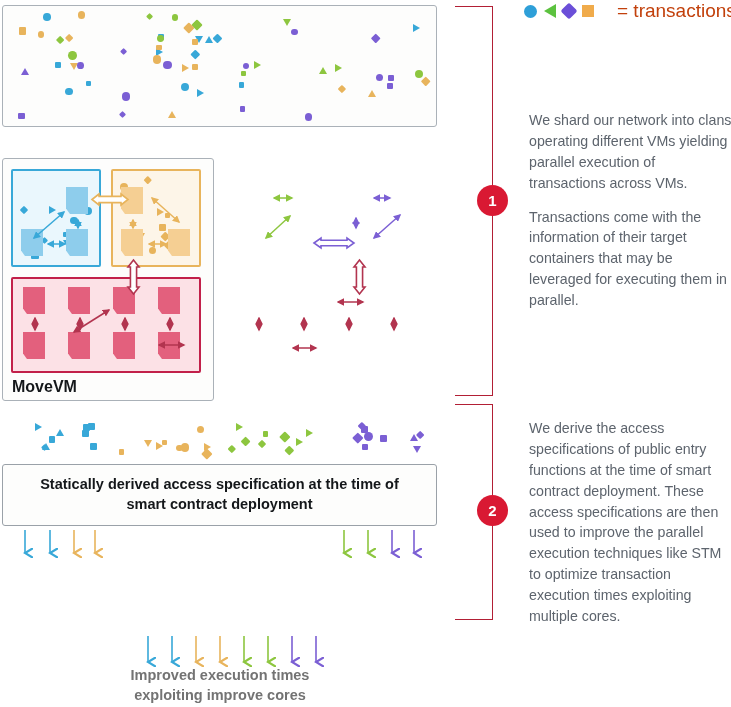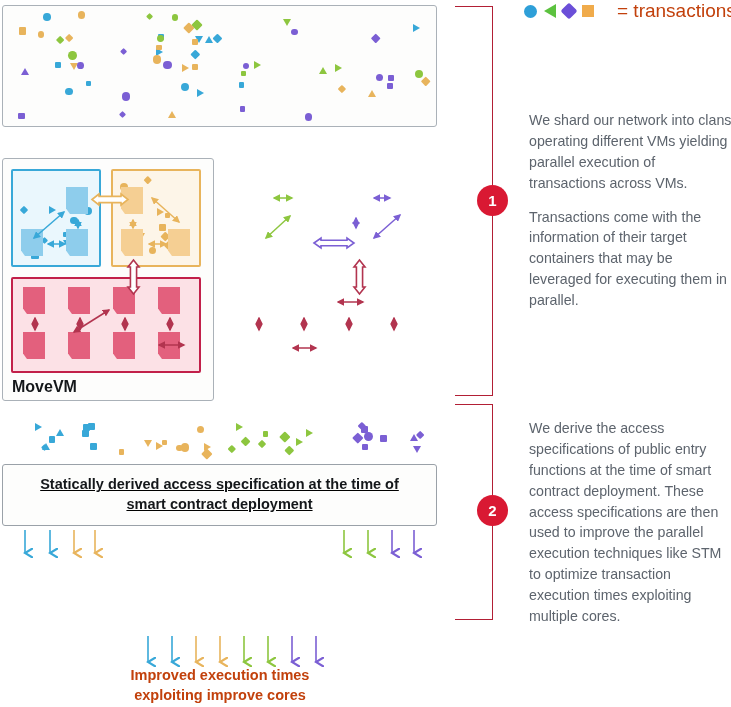--- a/index.html
+++ b/index.html
@@ -84,40 +84,40 @@
   .ctr-blue   { background: #8ecdec; }
   .ctr-orange { background: #f5cf93; }
   .ctr-green  { background: #a5d964; }
   .ctr-purple { background: #9178df; }
   .ctr-red    { background: #e3607d; }
 
   
   #access-box {
     position: absolute; left: 2px; top: 464px; width: 435px; height: 62px;
     background: #fdfdfc; border: 1px solid #9aa1a8; border-radius: 3px;
-    display: flex; align-items: center; justify-content: center; text-align: center; text-decoration: underline;
+    display: flex; align-items: center; justify-content: center; text-align: center;
   }
   #access-box .txt {
     font-size: 14.5px; font-weight: bold; color: #14171a; line-height: 1.35; padding: 0 18px;
   }
 
   
   #algo-box {
     position: absolute; left: 2px; top: 558px; width: 435px; height: 66px;
     background: #e01933; border-radius: 3px;
     display: flex; flex-direction: column; align-items: center; justify-content: center;
   }
   #algo-box .t1 { font-size: 14.5px; font-weight: bold; color: #ffffff; }
   #algo-box .t2 { font-size: 13px; color: #f8c2c9; margin-top: 3px; }
 
   
   #bottom-caption {
     position: absolute; left: 0px; top: 666px; width: 440px;
     text-align: center; font-size: 14.5px; font-weight: bold;
-    color: #c2410c; line-height: 1.35;
+    color: #737373; line-height: 1.35;
   }
 
   
   .bracket {
     position: absolute;
     border: 1.6px solid #b21f35;
     border-left: none;
   }
   .num-badge {
     position: absolute;

